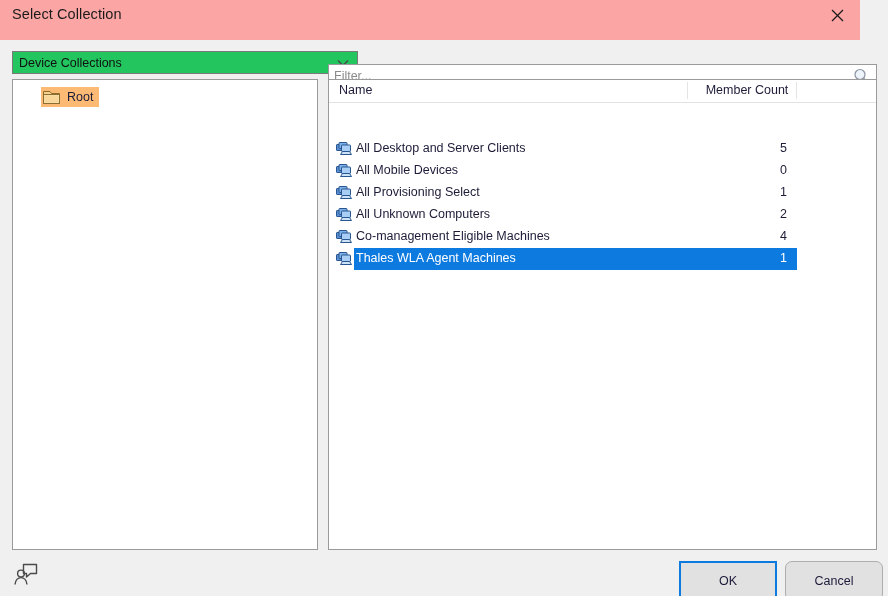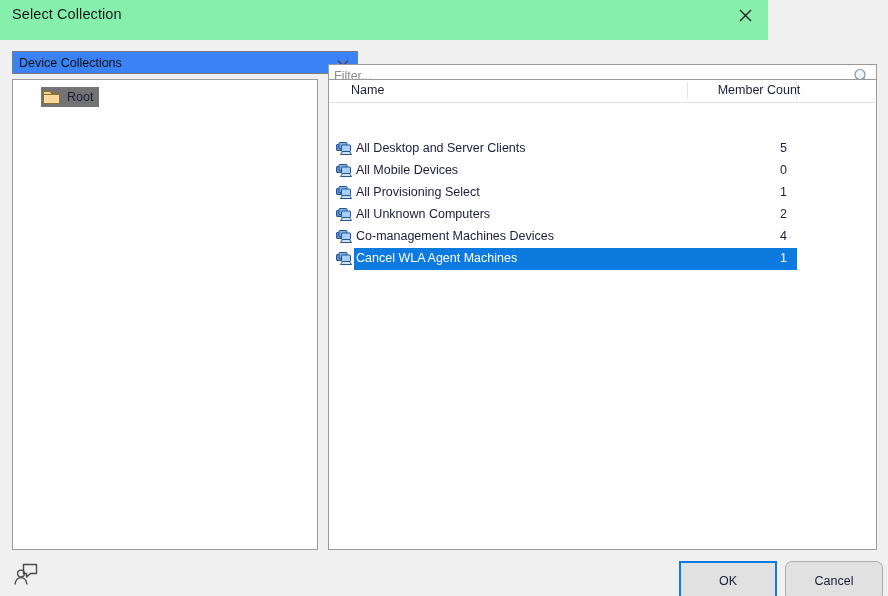--- a/index.html
+++ b/index.html
@@ -15,22 +15,22 @@
     color: #000000;
     overflow: hidden;
     position: relative;
     -webkit-font-smoothing: antialiased;
   }
 
   
   #titlebar {
     position: absolute;
     left: 0; top: 0;
-    width: 768px; height: 40px;
-    background: #86efac;
+    width: 860px; height: 40px;
+    background: #fca5a5;
   }
   #dialog-title {
     position: absolute;
     left: 12px; top: 6px;
     font-size: 14.5px;
     color: #1a1a1a;
     letter-spacing: .1px;
     white-space: nowrap;
   }
   #close-button {
@@ -42,21 +42,21 @@
     justify-content: center;
     cursor: default;
   }
   #close-button svg { display: block; }
 
   
   #combo {
     position: absolute;
     left: 12px; top: 51px;
     width: 346px; height: 23px;
-    background: #3b82f6;
+    background: #22c55e;
     border: 1px solid #7a7a7a;
     box-sizing: border-box;
     display: flex;
     align-items: center;
     cursor: default;
   }
   #combo-value {
     position: absolute;
     left: 6px;
     font-size: 12.5px;
@@ -79,21 +79,21 @@
     box-sizing: border-box;
     overflow: hidden;
   }
   .tree-node {
     position: absolute;
     left: 28px; top: 7px;
     height: 20px;
     display: flex;
     align-items: center;
     padding: 0 6px 0 2px;
-    background: #737373;
+    background: #fdba74;
     cursor: default;
   }
   .tree-node .folder-icon {
     width: 17px; height: 15px;
     margin-right: 7px;
     flex: 0 0 auto;
   }
   .tree-node .tree-label {
     font-size: 12.5px;
     color: #1b1b3a;
@@ -145,21 +145,20 @@
     background: #ffffff;
     border-bottom: 1px solid #e2e2e2;
   }
   .col-head {
     position: absolute;
     top: 3px;
     font-size: 12.5px;
     color: #1c1c38;
     white-space: nowrap;
     cursor: default;
-    margin-left: 12px;
   }
   #col-name { left: 10px; }
   #col-count { left: 374px; width: 88px; text-align: center; }
   .head-sep {
     position: absolute;
     top: 2px;
     width: 1px; height: 17px;
     background: #e4e4e4;
   }
   #sep-1 { left: 358px; }
@@ -344,34 +343,34 @@
       <div class="list-row">
         <div class="row-hl"></div>
         <span class="row-icon"><svg width="17" height="16" viewBox="0 0 17 16">
             <g>
               <rect x="0.5" y="3.5" width="8" height="6" rx="0.6" fill="#5b8fd4" stroke="#27558f" stroke-width="1"></rect>
               <rect x="3" y="1.5" width="8" height="6" rx="0.6" fill="#7fb0e8" stroke="#27558f" stroke-width="1"></rect>
               <rect x="5.5" y="4" width="9" height="6.5" rx="0.6" fill="#a9cef5" stroke="#27558f" stroke-width="1"></rect>
               <path d="M6.5 10.5 H13.5 L15.5 13.5 H4.5 Z" fill="#cfe3f8" stroke="#27558f" stroke-width="1" stroke-linejoin="round"></path>
             </g>
           </svg></span>
-        <span class="row-name">Co-management Machines Devices</span>
+        <span class="row-name">Co-management Eligible Machines</span>
         <span class="row-count">4</span>
       </div>
       <div class="list-row selected">
         <div class="row-hl"></div>
         <span class="row-icon"><svg width="17" height="16" viewBox="0 0 17 16">
             <g>
               <rect x="0.5" y="3.5" width="8" height="6" rx="0.6" fill="#5b8fd4" stroke="#27558f" stroke-width="1"></rect>
               <rect x="3" y="1.5" width="8" height="6" rx="0.6" fill="#7fb0e8" stroke="#27558f" stroke-width="1"></rect>
               <rect x="5.5" y="4" width="9" height="6.5" rx="0.6" fill="#a9cef5" stroke="#27558f" stroke-width="1"></rect>
               <path d="M6.5 10.5 H13.5 L15.5 13.5 H4.5 Z" fill="#cfe3f8" stroke="#27558f" stroke-width="1" stroke-linejoin="round"></path>
             </g>
           </svg></span>
-        <span class="row-name">Cancel WLA Agent Machines</span>
+        <span class="row-name">Thales WLA Agent Machines</span>
         <span class="row-count">1</span>
       </div>
     </div>
 </div>
 
 <div id="feedback-icon">
   <svg width="26" height="24" viewBox="0 0 26 24">
     <path d="M10.5 2.5 H23.5 V11.5 H17.5 L13.5 15 V11.5 H10.5 Z" fill="none" stroke="#4a4a4a" stroke-width="1.4" stroke-linejoin="round"></path>
     <circle cx="8" cy="11.5" r="3.4" fill="none" stroke="#4a4a4a" stroke-width="1.4"></circle>
     <path d="M2 22.5 C2.6 17.6 5 15.6 8 15.6 C11 15.6 13.4 17.6 14 22.5" fill="none" stroke="#4a4a4a" stroke-width="1.4"></path>

